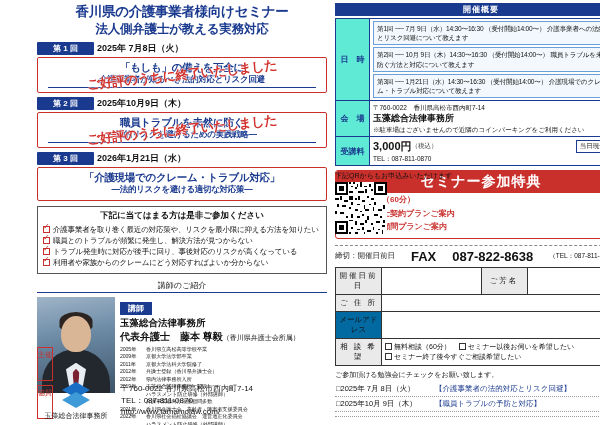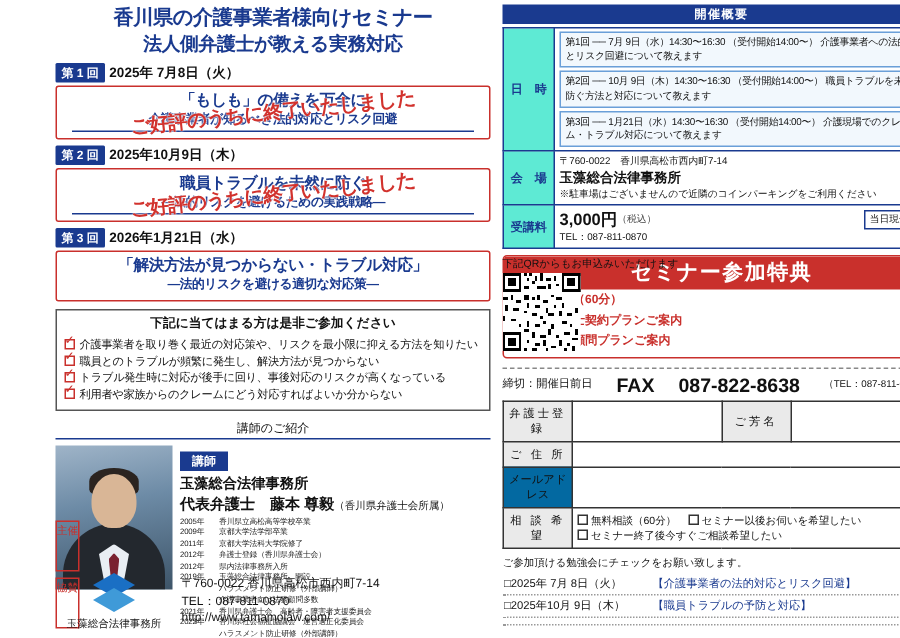--- a/index.html
+++ b/index.html
@@ -26,21 +26,21 @@
     font-size: 12.5px; font-weight: bold; color: #1a3a8f;
     letter-spacing: -0.2px; margin-top: 1px;
   }
 
   .session {
     margin-top: 4px; position: relative;
   }
   .session-head { display: flex; align-items: center; gap: 3px; }
   .sess-badge {
     background: #1a3a8f; color: #fff; font-size: 8px; font-weight: bold;
-    padding: 1px 4px; border-radius: 1px; white-space: nowrap;
+    padding: 1px 16px; border-radius: 1px; white-space: nowrap;
   }
   .sess-date { font-size: 9px; font-weight: bold; color: #111; }
   .sess-body {
     border: 1.2px solid #c9302c; border-radius: 2px;
     margin-top: 2px; padding: 3px 4px 4px 4px; position: relative;
     min-height: 30px;
   }
   .sess-title {
     font-size: 10.5px; font-weight: bold; color: #1a3a8f;
     text-align: center; letter-spacing: -0.3px; line-height: 1.15;
@@ -287,21 +287,21 @@
         <div class="stamp">ご好評のうちに終了いたしました</div>
       </div>
     </div>
 
     <div class="session">
       <div class="session-head">
         <span class="sess-badge">第 3 回</span>
         <span class="sess-date">2026年1月21日（水）</span>
       </div>
       <div class="sess-body">
-        <div class="sess-title">「解決方法が見つからない・トラブル対応」</div>
+        <div class="sess-title">「介護現場でのクレーム・トラブル対応」</div>
         <div class="sess-title2">―法的リスクを避ける適切な対応策―</div>
       </div>
     </div>
 
     <div class="notice-box">
       <div class="notice-head">下記に当てはまる方は是非ご参加ください</div>
       <div class="notice-item">
         <span class="chk"></span>
         <span>介護事業者を取り巻く最近の対応策や、リスクを最小限に抑える方法を知りたい</span>
       </div>
@@ -544,21 +544,21 @@
     <div class="deadline-bar">
       <span class="deadline-txt">締切：開催日前日</span>
       <span class="fax-big">FAX</span>
       <span class="fax-big">087-822-8638</span>
       <span class="tel-small">（TEL：087-811-0870）</span>
     </div>
 
     <table class="form">
       <tbody>
           <tr>
-        <td class="flbl">弁護士登録</td>
+        <td class="flbl">開催日前日</td>
         <td></td>
         <td class="flbl">ご芳名</td>
         <td></td>
       </tr>
       <tr>
         <td class="flbl">ご 住 所</td>
         <td colspan="3"></td>
       </tr>
       <tr>
         <td class="flbl2">メールアドレス</td>

